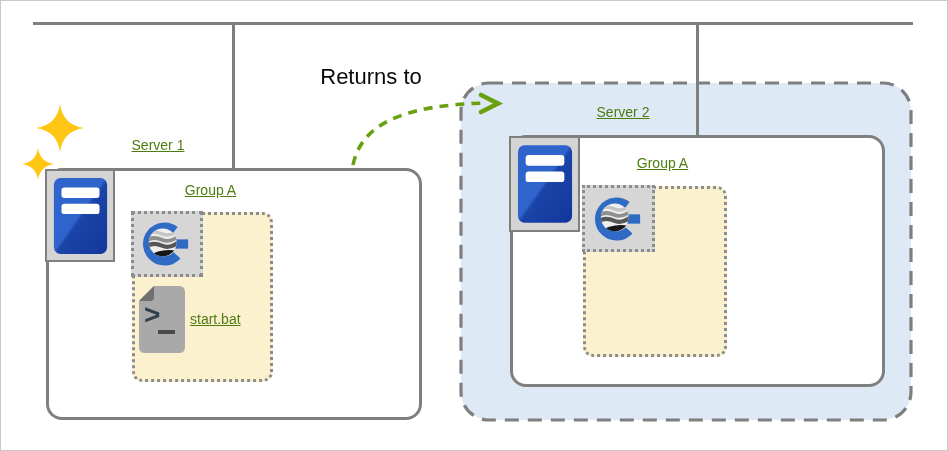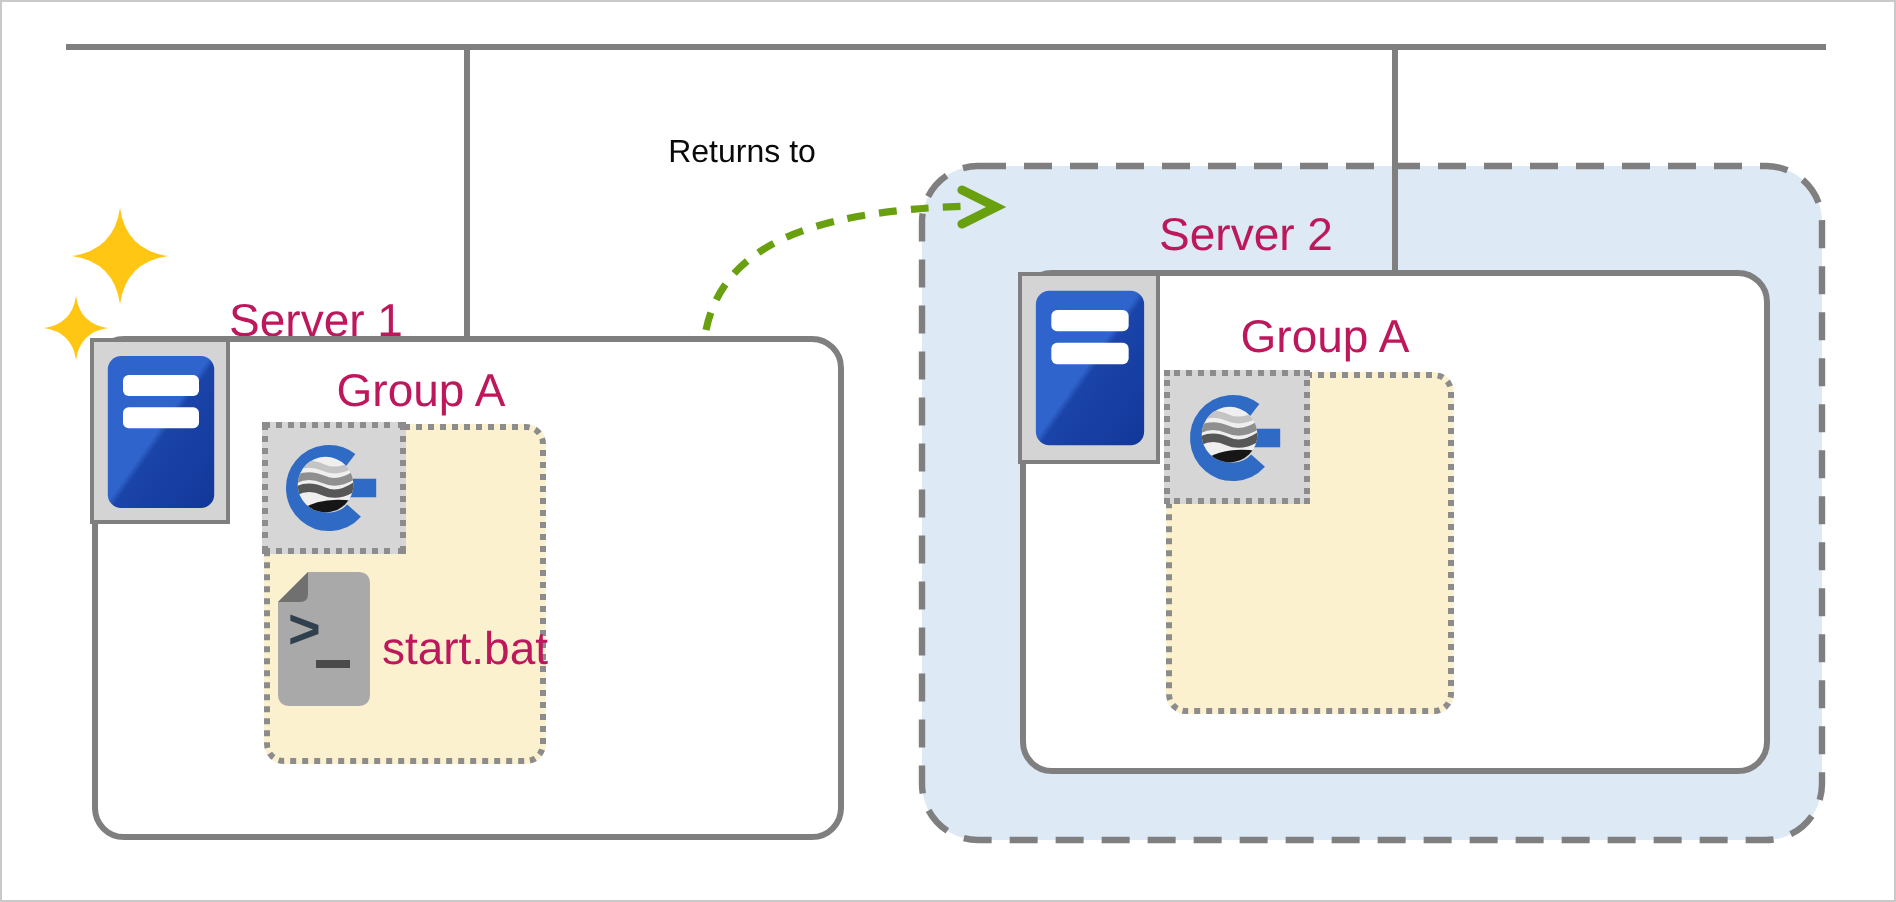--- a/index.html
+++ b/index.html
@@ -7,42 +7,42 @@
   body {
     font-family:"Liberation Sans", sans-serif;
     background:#ffffff;
     position:relative;
     overflow:hidden;
     color:#0a0a0a;
   }
   .frame { position:absolute; inset:0; border:1px solid #c9c9c9; z-index:0; }
   .abs { position:absolute; }
   .gline { background:#7f7f7f; }
-  .label { font-size:23px; text-align:center; white-space:nowrap; color:#be185d; }
+  .label { font-size:14px; text-align:center; white-space:nowrap; color:#4d7c0f;text-decoration:underline; }
   .server-box {
     background:#ffffff;
     border:3px solid #7f7f7f;
     border-radius:16px;
   }
   .icon-tile {
     background:#d4d4d4;
     border:2px solid #7f7f7f;
     display:flex; align-items:center; justify-content:center;
   }
   .group-box {
     background:#fcf1ce;
     border:3px dotted #8c8c8c;
     border-radius:10px;
   }
   .agent-tile {
     background:#d6d6d6;
     border:3px dotted #8c8c8c;
     display:flex; align-items:center; justify-content:center;
   }
-  .annotation { font-size:16px; line-height:23px; text-align:center; }
+  .annotation { font-size:22px; line-height:23px; text-align:center; }
   svg { display:block; }
 </style>
 </head>
 <body>
 
 <div class="frame"></div>
 
 <div class="abs gline" style="left:33px; top:22px; width:880px; height:3px;"></div>
 <div class="abs gline" style="left:232px; top:22px; width:3px; height:146px;"></div>
 <div class="abs gline" style="left:696px; top:22px; width:3px; height:113px;"></div>
@@ -87,21 +87,21 @@
     <g clip-path="url(#gl2)">
       <rect x="12" y="13" width="34" height="34" fill="#efefef"></rect>
       <path d="M8 22 q 9 -7 20 -2 q 9 4 20 -4" fill="none" stroke="#c4c4c4" stroke-width="4"></path>
       <path d="M8 29 q 9 -7 20 -2 q 9 4 20 -4" fill="none" stroke="#8f8f8f" stroke-width="4.5"></path>
       <path d="M8 36 q 9 -7 20 -2 q 9 4 20 -4" fill="none" stroke="#575757" stroke-width="5"></path>
       <path d="M10 48 Q 24 36 47 40 L 47 50 L 10 50 Z" fill="#161616"></path>
     </g>
   </svg>
 </div>
 
-<div class="abs label" style="left:78px; top:147px; width:160px;">Server 1</div>
+<div class="abs label" style="left:78px; top:137px; width:160px;">Server 1</div>
 
 <div class="abs server-box" style="left:46px; top:168px; width:376px; height:252px;"></div>
 
 <div class="abs icon-tile" style="left:45px; top:169px; width:70px; height:93px;">
   <svg width="57" height="80" viewBox="0 0 60 84">
     <defs>
       <linearGradient id="srvg1" x1="0" y1="0" x2="1" y2="1">
         <stop offset="0" stop-color="#2f64cd"></stop>
         <stop offset="0.48" stop-color="#2f64cd"></stop>
         <stop offset="0.52" stop-color="#1b44a8"></stop>
@@ -139,21 +139,21 @@
     </g>
   </svg>
 </div>
 
 <svg class="abs" style="left:139px; top:286px;" width="46" height="67" viewBox="0 0 46 67">
   <path d="M15 0 H40 Q46 0 46 6 V61 Q46 67 40 67 H6 Q0 67 0 61 V15 Z" fill="#a9a9a9"></path>
   <path d="M15 0 V11 Q15 15 11 15 H0 Z" fill="#707070"></path>
   <text x="5" y="38" font-size="28" font-weight="bold" fill="#31404e" font-family="Liberation Sans, sans-serif">&gt;</text>
   <rect x="19" y="44" width="17" height="4" fill="#4a4a4a"></rect>
 </svg>
-<div class="abs label" style="left:190px; top:311px; width:85px; text-align:center;">start.bat</div>
+<div class="abs label" style="left:190px; top:311px; width:85px; text-align:left;">start.bat</div>
 
 <div class="abs annotation" style="left:300px; top:65px; width:142px;">
   <div>Returns to</div>
 </div>
 
 <svg class="abs" style="left:335px; top:85px; z-index:5;" width="175" height="90" viewBox="0 0 175 90">
   <path d="M18 80 C 26 42 62 20 152 18" fill="none" stroke="#69a00f" stroke-width="3.6" stroke-dasharray="9 7"></path>
   <path d="M146 10 L163 18.5 L146 27" fill="none" stroke="#69a00f" stroke-width="4.6" stroke-linecap="round" stroke-linejoin="miter"></path>
 </svg>
 

